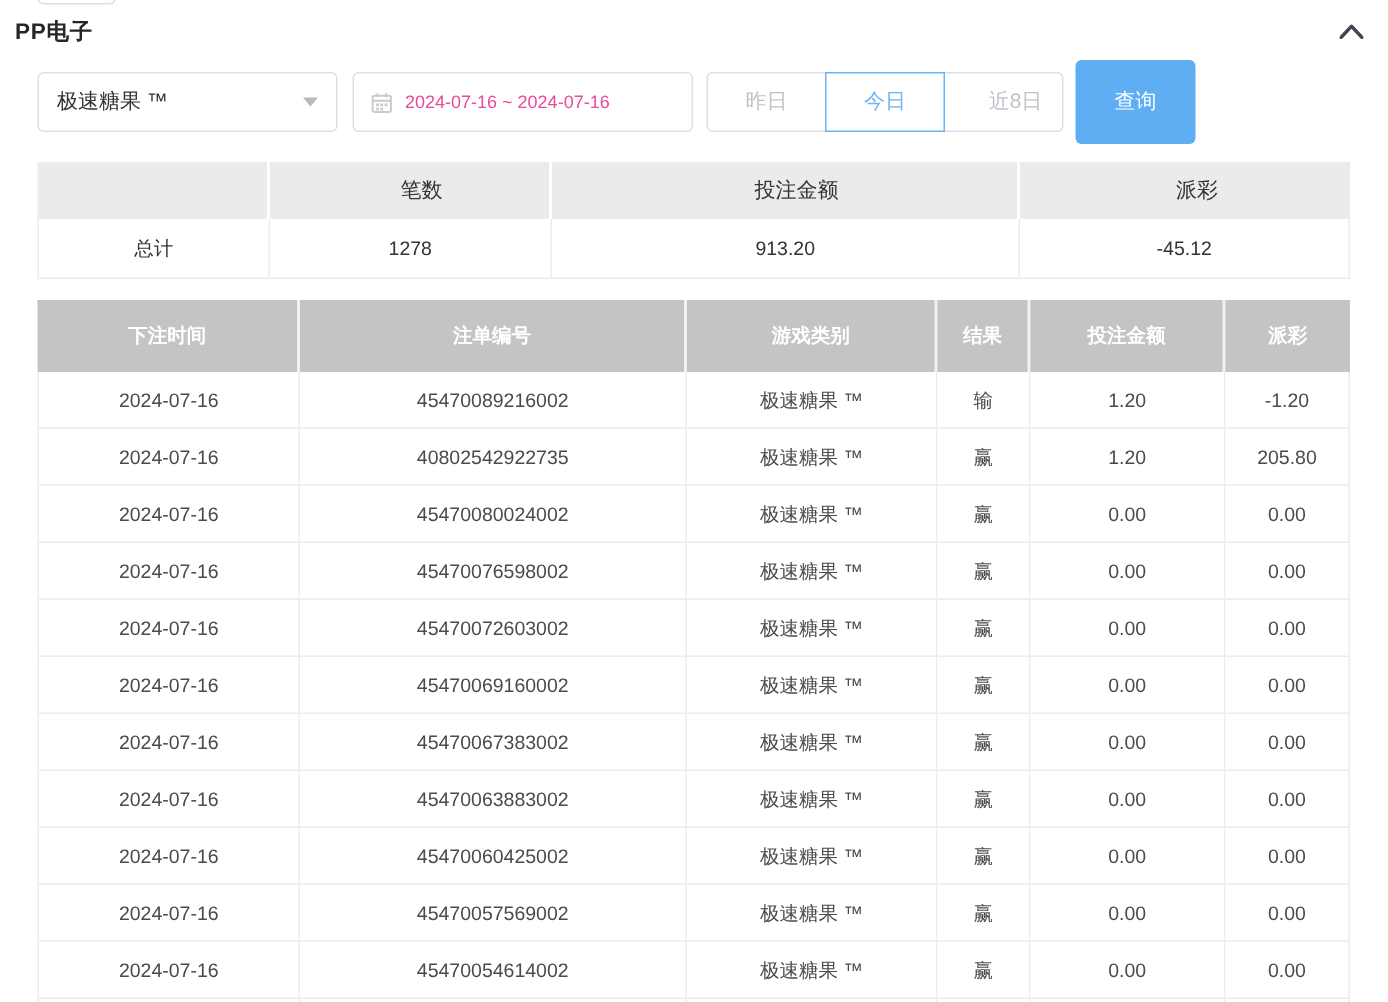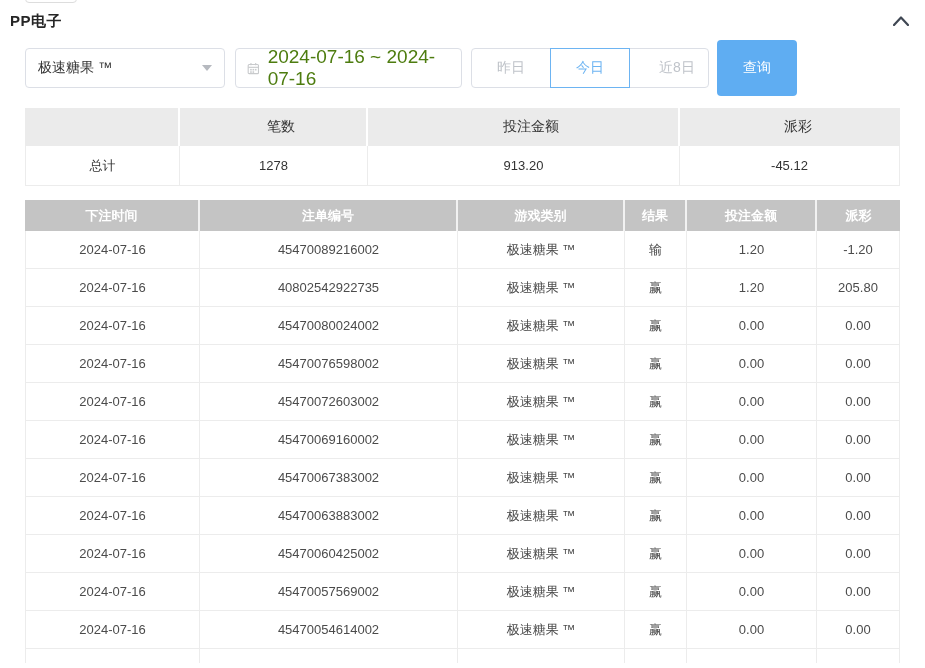--- a/index.html
+++ b/index.html
@@ -26,21 +26,21 @@
     display:flex; align-items:center; justify-content:space-between;
     padding:0 12px; margin-right:10px; font-size:14px; color:#333; cursor:pointer; background:#fff;
   }
   .caret-down {
     width:0; height:0; border-left:5px solid transparent; border-right:5px solid transparent;
     border-top:6px solid #b6b9bf;
   }
   .date-box {
     width:227px; height:40px; border:1px solid #dcdfe6; border-radius:4px;
     display:flex; align-items:center; gap:8px; padding:12px 11px; margin-right:9px;
-    font-size:19px; color:#4d7c0f; cursor:pointer; background:#fff;
+    font-size:12px; color:#ec4899; cursor:pointer; background:#fff;
   }
   .btn-group { display:flex; height:40px; }
   .range-btn {
     width:80px; height:40px; background:#fff; border:1px solid #dcdfe6;
     font-size:14px; color:#bfc3c9; cursor:pointer; margin-left:-1px;
     font-family:inherit;
   }
   .range-btn:first-child { border-radius:4px 0 0 4px; margin-left:0; }
   .range-btn:last-child { border-radius:0 4px 4px 0;padding-left:16px; }
   .range-btn.active { border-color:#6db4f2; color:#6db4f2; position:relative; z-index:1; }
@@ -57,21 +57,21 @@
   }
   .summary-header .cell:last-child { border-right:none; }
   .summary-row { display:grid; grid-template-columns:155px 188px 312px 220px; height:40px; }
   .summary-row .cell {
     display:flex; align-items:center; justify-content:center; font-size:13px; color:#333;
     border-bottom:1px solid #ececec; border-right:1px solid #ececec; background:#fff;
   }
   .summary-row .cell:first-child { border-left:1px solid #ececec; }
 
   .table { margin:14px 0 0 25px; width:875px; }
-  .table-header { display:grid; grid-template-columns:175px 258px 167px 62px 130px 83px; height:31px;border-radius:15px; }
+  .table-header { display:grid; grid-template-columns:175px 258px 167px 62px 130px 83px; height:48px;border-radius:15px; }
   .table-header .cell {
     background:#c4c4c4; color:#fff; font-weight:700; font-size:13px;
     display:flex; align-items:center; justify-content:center; border-right:2px solid #f2f2f2;
   }
   .table-header .cell:last-child { border-right:none; }
   .table-row { display:grid; grid-template-columns:175px 258px 167px 62px 130px 83px; height:38px; }
   .table-row .cell {
     display:flex; align-items:center; justify-content:center; font-size:13px; color:#4b4b4b;
     border-bottom:1px solid #ececec; border-right:1px solid #ececec; background:#fff;
   }

